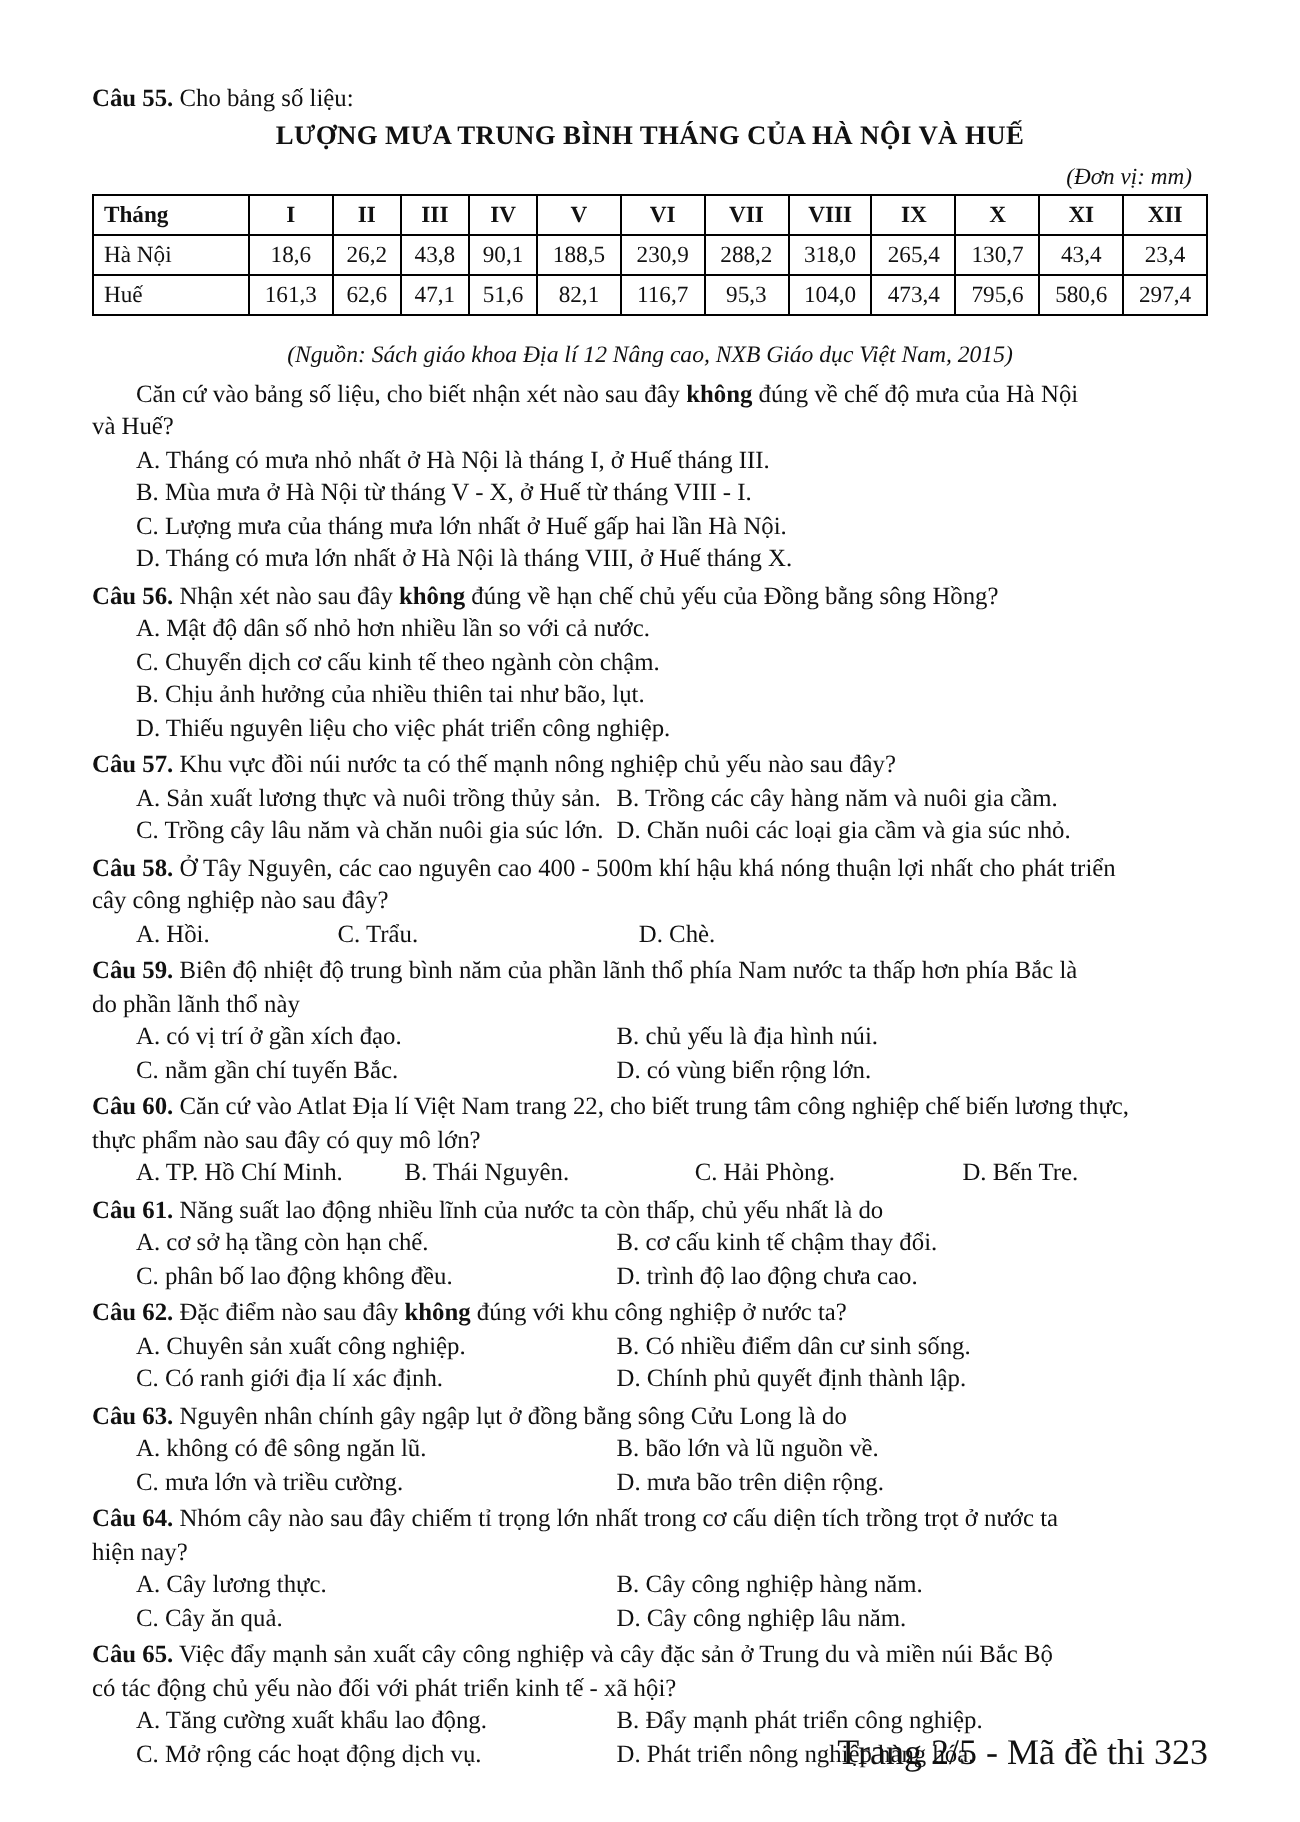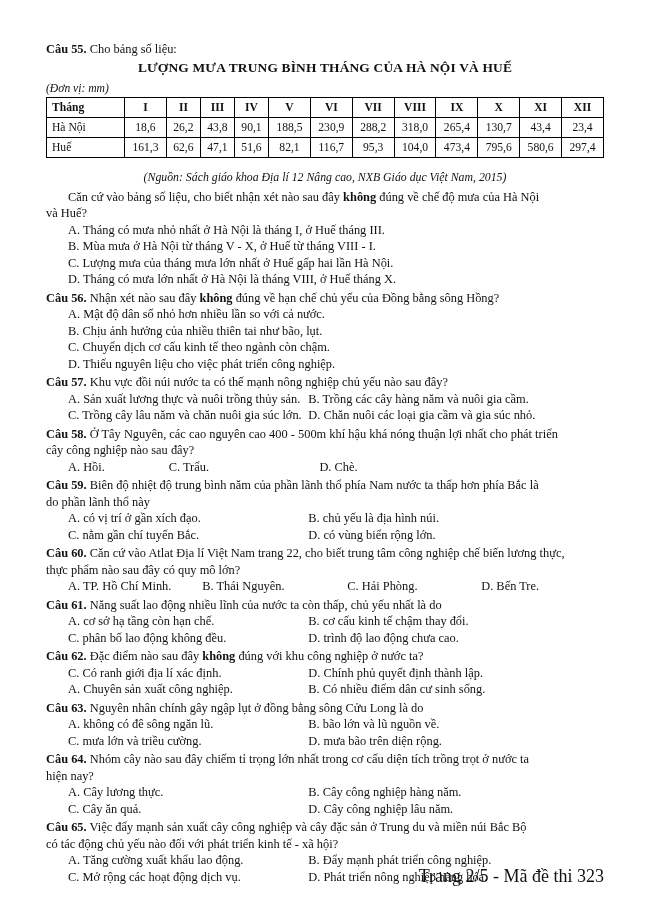--- a/index.html
+++ b/index.html
@@ -35,21 +35,21 @@
   }
   .bold { font-weight: bold; }
   .title-main {
     text-align: center;
     font-weight: bold;
     font-size: 13.4px;
     letter-spacing: 0.2px;
     margin-top: 2px;
   }
   .unit-line {
-    text-align: left;
+    text-align: right;
     font-style: italic;
     font-size: 11.6px;
     margin-top: 4px;
     padding-right: 8px;
   }
   table.data {
     border-collapse: collapse;
     width: 100%;
     font-size: 11.6px;
     margin-top: 1px;
@@ -170,22 +170,22 @@
     <div class="opt-line">C. Lượng mưa của tháng mưa lớn nhất ở Huế gấp hai lần Hà Nội.</div>
     <div class="opt-line">D. Tháng có mưa lớn nhất ở Hà Nội là tháng VIII, ở Huế tháng X.</div>
   </div>
 
   <div class="q-block">
     <div>
       <span class="q-head">Câu 56.</span>
       <span>Nhận xét nào sau đây </span><span class="bold">không</span><span> đúng về hạn chế chủ yếu của Đồng bằng sông Hồng?</span>
     </div>
     <div class="opt-line">A. Mật độ dân số nhỏ hơn nhiều lần so với cả nước.</div>
+    <div class="opt-line">C. Chuyển dịch cơ cấu kinh tế theo ngành còn chậm.</div>
     <div class="opt-line">B. Chịu ảnh hưởng của nhiều thiên tai như bão, lụt.</div>
-    <div class="opt-line">C. Chuyển dịch cơ cấu kinh tế theo ngành còn chậm.</div>
     <div class="opt-line">D. Thiếu nguyên liệu cho việc phát triển công nghiệp.</div>
   </div>
 
   <div class="q-block">
     <div>
       <span class="q-head">Câu 57.</span>
       <span>Khu vực đồi núi nước ta có thế mạnh nông nghiệp chủ yếu nào sau đây?</span>
     </div>
     <div class="opts-2col">
       <div class="col-a">A. Sản xuất lương thực và nuôi trồng thủy sản.</div>
@@ -254,27 +254,27 @@
       <div class="col-b">D. trình độ lao động chưa cao.</div>
     </div>
   </div>
 
   <div class="q-block">
     <div>
       <span class="q-head">Câu 62.</span>
       <span>Đặc điểm nào sau đây </span><span class="bold">không</span><span> đúng với khu công nghiệp ở nước ta?</span>
     </div>
     <div class="opts-2col">
+      <div class="col-a">A. Chuyên sản xuất công nghiệp.</div>
+      <div class="col-b">B. Có nhiều điểm dân cư sinh sống.</div>
+    </div>
+    <div class="opts-2col">
       <div class="col-a">C. Có ranh giới địa lí xác định.</div>
       <div class="col-b">D. Chính phủ quyết định thành lập.</div>
     </div>
-    <div class="opts-2col">
-      <div class="col-a">A. Chuyên sản xuất công nghiệp.</div>
-      <div class="col-b">B. Có nhiều điểm dân cư sinh sống.</div>
-    </div>
   </div>
 
   <div class="q-block">
     <div>
       <span class="q-head">Câu 63.</span>
       <span>Nguyên nhân chính gây ngập lụt ở đồng bằng sông Cửu Long là do</span>
     </div>
     <div class="opts-2col">
       <div class="col-a">A. không có đê sông ngăn lũ.</div>
       <div class="col-b">B. bão lớn và lũ nguồn về.</div>

